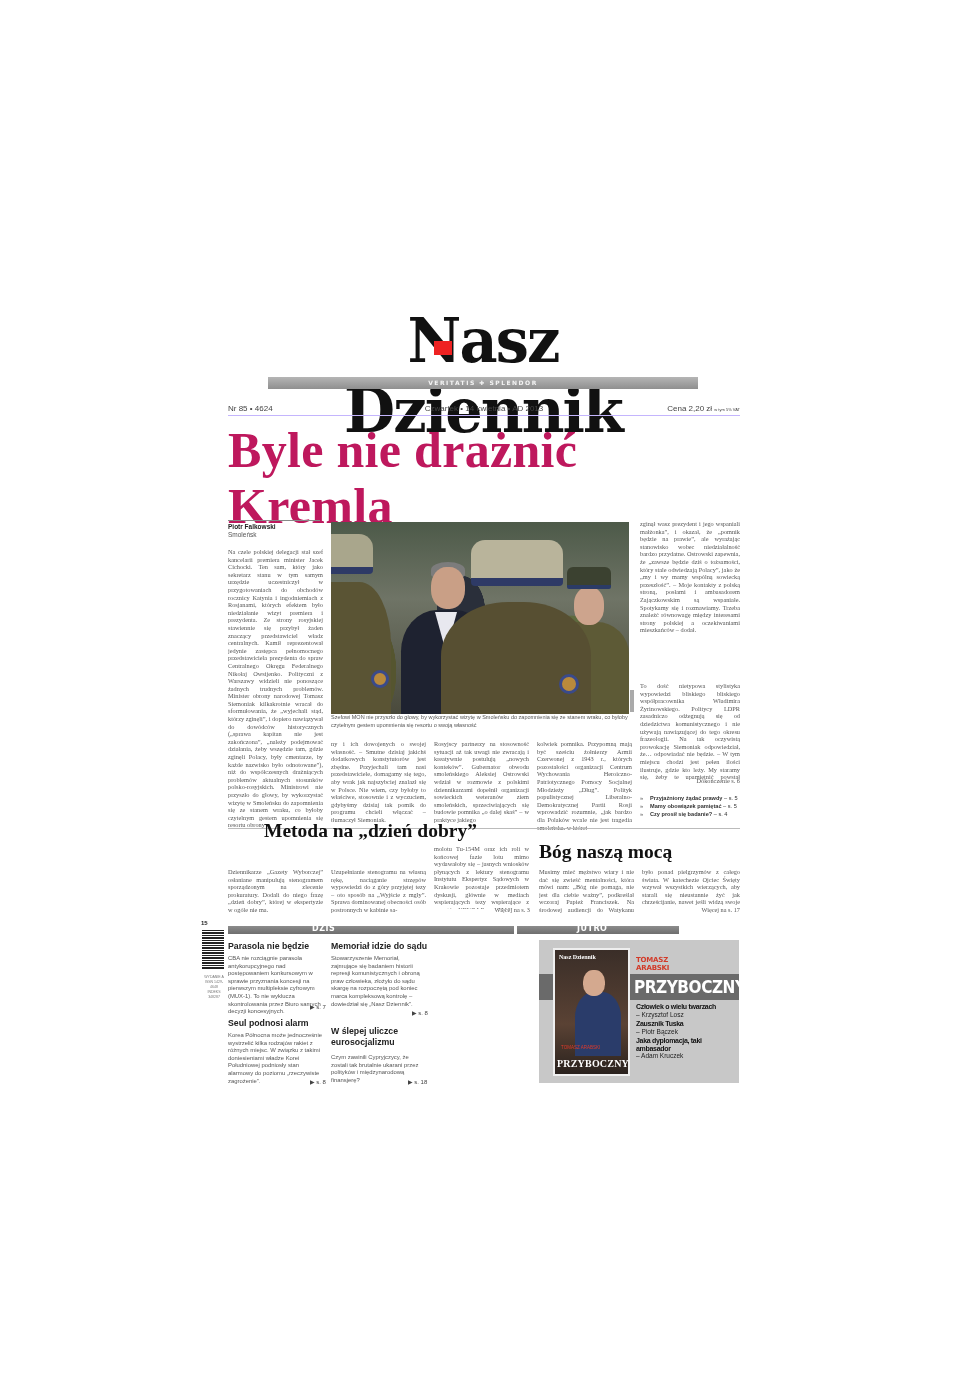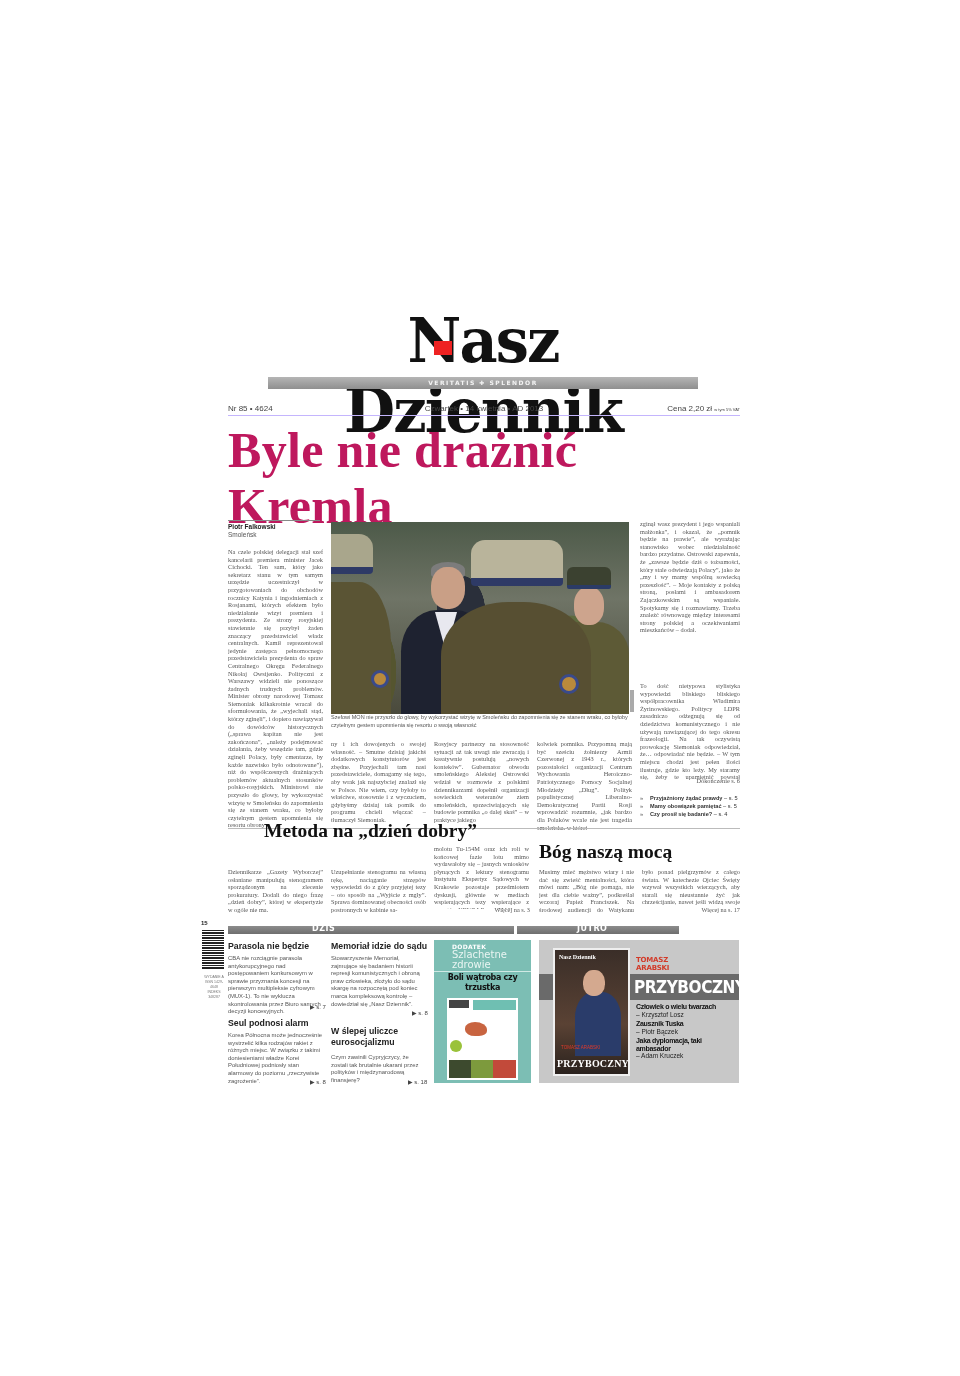--- a/index.html
+++ b/index.html
@@ -198,33 +198,20 @@
   <div class="page-ref" style="left:310px;top:1078px;">▶ s. 8</div>
 
   <div class="teaser-title" style="left:331px;top:940px;">Memoriał idzie do sądu</div>
   <div class="teaser-text" style="left:331px;top:955px;width:96px;">Stowarzyszenie Memoriał, zajmujące się badaniem historii represji komunistycznych i obroną praw człowieka, złożyło do sądu skargę na rozpoczętą pod koniec marca kompleksową kontrolę – dowiedział się „Nasz Dziennik”.</div>
   <div class="page-ref" style="left:412px;top:1009px;">▶ s. 8</div>
 
   <div class="teaser-title" style="left:331px;top:1025px;white-space:normal;width:100px;">W ślepej uliczce eurosocjalizmu</div>
   <div class="teaser-text" style="left:331px;top:1054px;width:96px;">Czym zawinili Cypryjczycy, że zostali tak brutalnie ukarani przez polityków i międzynarodową finansjerę?</div>
   <div class="page-ref" style="left:408px;top:1078px;">▶ s. 18</div>
 
-  <div class="supplement">
-    <div class="supp-label">DODATEK</div>
-    <div class="supp-name">Szlachetne zdrowie</div>
-    <div class="supp-strip"></div>
-    <div class="supp-headline">Boli wątroba czy trzustka</div>
-    <div class="supp-cover">
-      <div class="mini-logo"></div>
-      <div class="mini-head"></div>
-      <div class="mini-organ"></div>
-      <div class="mini-badge"></div>
-      <div class="mini-photos"></div>
-    </div>
-  </div>
 
   <div class="section-bar" style="left:517px;top:926px;width:162px;">
     <span class="section-label" style="left:60px;">JUTRO</span>
   </div>
 
   <div class="promo">
     <div class="promo-stripe"></div>
     <div class="promo-cover">
       <div class="cover-logo">Nasz Dziennik</div>
       <div class="figure-body"></div>

